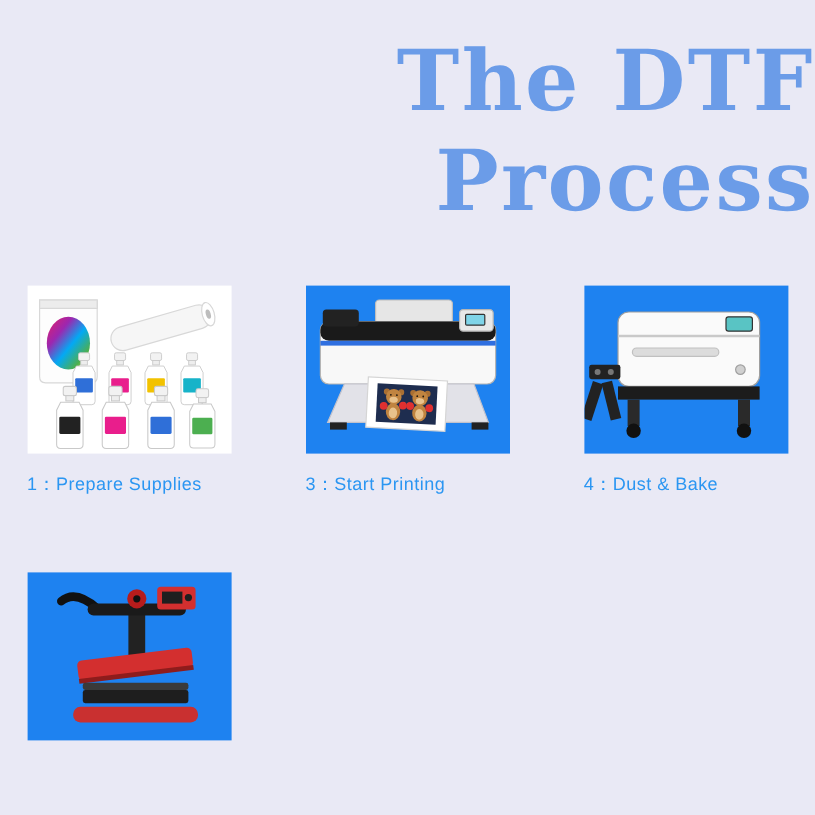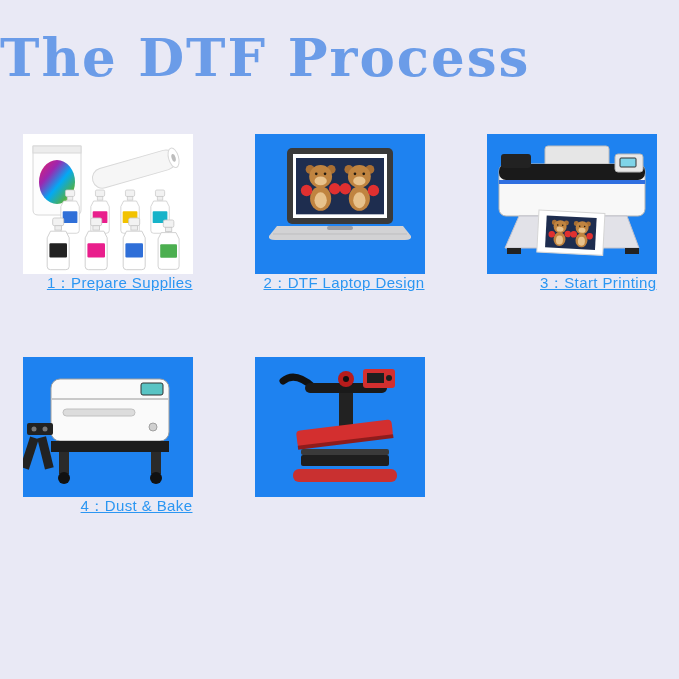--- a/index.html
+++ b/index.html
@@ -12,50 +12,50 @@
   *{box-sizing:border-box;}
   html,body{margin:0;padding:0;}
   body{
     width:679px;height:679px;
     background:var(--background);
     font-family:"Liberation Sans", sans-serif;
     overflow:hidden;
   }
   .page-title{
     margin:26px 0 0;
-    text-align:left;
+    text-align:right;
     font-family:"DejaVu Serif", serif;
     font-weight:700;
-    font-size:53px;
+    font-size:70px;
     letter-spacing:2px;
     color:var(--title);
   }
   .process-grid{
     margin-top:46px;
     display:grid;
     grid-template-columns:repeat(3,170px);
     justify-content:center;
     column-gap:62px;
     row-gap:64px;
   }
   figure.step{margin:0;}
   .tile{
     width:170px;height:140px;
     background:var(--tile-blue);
     overflow:hidden;
   }
   .tile--white{background:var(--tile-white);}
   .tile svg{display:block;width:100%;height:100%;}
   figcaption{
-    text-align:right;
+    margin-top:16px;
+    text-align:left;
     font-size:15px;
     letter-spacing:.4px;
     color:var(--caption);
     white-space:nowrap;
-    text-decoration:underline;
   }
   .defs-holder{position:absolute;width:0;height:0;overflow:hidden;}
 </style>
 </head>
 <body>
 
 <svg class="defs-holder" aria-hidden="true">
   <defs>
     <linearGradient id="bag-grad" x1="0" y1="0" x2="1" y2="1">
       <stop offset="0" stop-color="#e91e63"></stop>
@@ -139,35 +139,20 @@
             <use href="#bottle" style="--lab:#2f6fd8"></use>
           </g>
         <g transform="translate(133,86) scale(1.05)">
             <use href="#bottle" style="--lab:#4caf50"></use>
           </g>
       </svg>
     </div>
     <figcaption>1：Prepare Supplies</figcaption>
   </figure>
 
-  <figure class="step">
-    <div class="tile">
-      <svg viewBox="0 0 170 140">
-        <rect x="32" y="14" width="106" height="76" rx="5" fill="#3a3a3a"></rect>
-        <rect x="38" y="20" width="94" height="64" fill="#ffffff"></rect>
-        <g transform="translate(41,24) scale(0.88)">
-            <use href="#teddy-art"></use>
-          </g>
-        <path d="M22,92 L148,92 L156,102 Q157,106 150,106 L20,106 Q13,106 14,102 Z" fill="#d2d2d4"></path>
-        <rect x="72" y="92" width="26" height="4" rx="2" fill="#9e9ea2"></rect>
-        <line x1="18" y1="100" x2="152" y2="100" stroke="#bdbdbf"></line>
-      </svg>
-    </div>
-    <figcaption>2：DTF Laptop Design</figcaption>
-  </figure>
 
   <figure class="step">
     <div class="tile">
       <svg viewBox="0 0 170 140">
         <rect x="58" y="12" width="64" height="24" rx="3" fill="#e6e6e6" stroke="#bdbdbd"></rect>
         <rect x="12" y="30" width="146" height="52" rx="7" fill="#f8f8f8" stroke="#b5b5b5"></rect>
         <rect x="12" y="30" width="146" height="16" rx="7" fill="#1a1a1a"></rect>
         <rect x="12" y="46" width="146" height="4" fill="#2f6fe0"></rect>
         <rect x="128" y="20" width="28" height="18" rx="3" fill="#e8e8e8" stroke="#b5b5b5"></rect>
         <rect x="133" y="24" width="16" height="9" rx="1" fill="#7fd4e8" stroke="#333"></rect>

